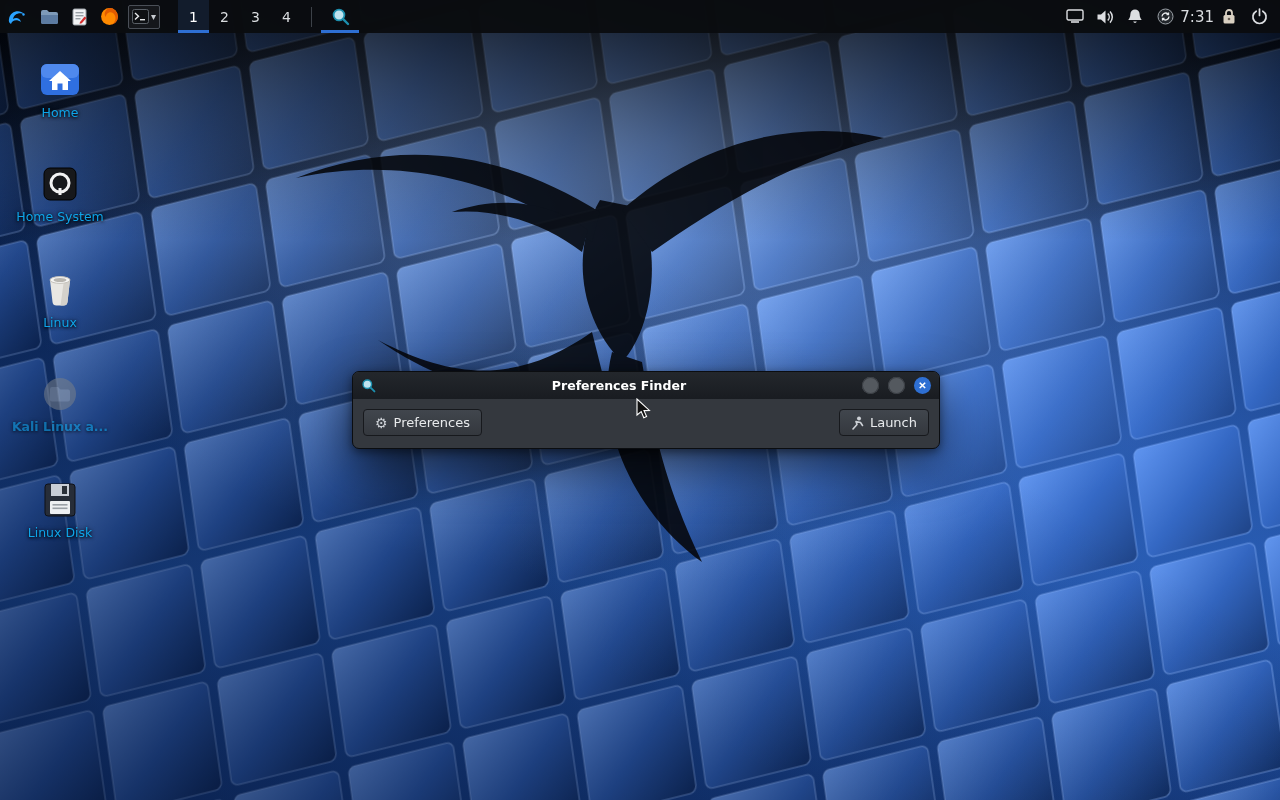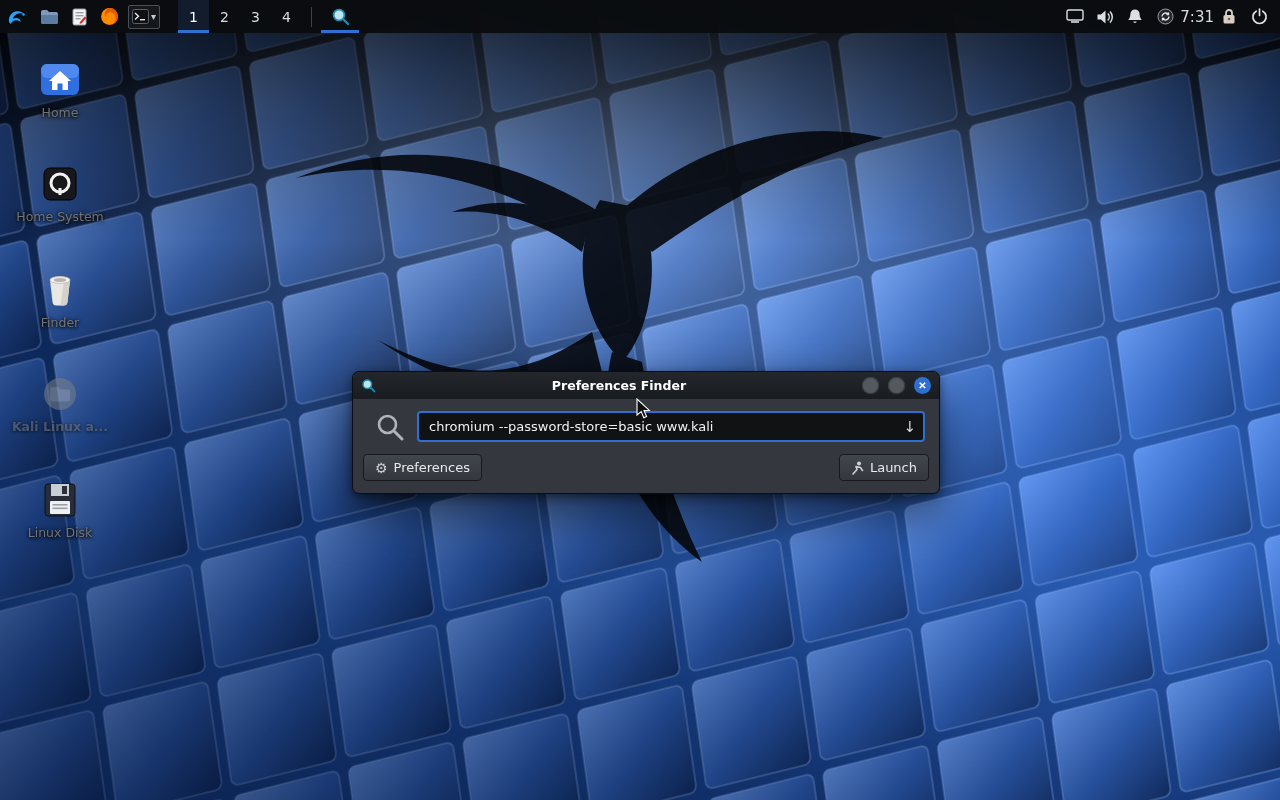--- a/index.html
+++ b/index.html
@@ -26,21 +26,21 @@
   .task{width:38px;height:33px;display:flex;align-items:center;justify-content:center;
     background:rgba(46,111,211,.16);box-shadow:inset 0 -3px 0 #2e6fd3;}
   .tray{width:30px;height:33px;display:flex;align-items:center;justify-content:center;}
   .clock{font-size:15px;color:#ffffff;margin:0 6px;}
   .panel-right{padding-right:6px;}
   
   .desk{position:absolute;left:10px;top:50px;width:100px;z-index:5;}
   .dicon{position:absolute;left:0;width:100px;display:flex;flex-direction:column;
     align-items:center;gap:3px;}
   .dicon .art{width:44px;height:44px;display:flex;align-items:center;justify-content:center;}
-  .dicon .lbl{font-size:12.5px;color:#737373;text-shadow:0 1px 3px rgba(0,0,0,.95),0 0 4px rgba(0,0,0,.7);
+  .dicon .lbl{font-size:12.5px;color:#0ea5e9;text-shadow:0 1px 3px rgba(0,0,0,.95),0 0 4px rgba(0,0,0,.7);
     white-space:nowrap;}
   .di-home{top:8px;} .di-fs{top:112px;} .di-trash{top:218px;}
   .di-kali{top:322px;} .di-floppy{top:428px;}
   .faded{opacity:.55;font-weight:bold;}
   
   .finder{position:absolute;left:352px;top:371px;width:586px;z-index:15;
     background:#34383e;border:1px solid #0b0d10;border-radius:7px;overflow:hidden;
     box-shadow:0 18px 48px rgba(0,0,0,.6),0 3px 10px rgba(0,0,0,.45);}
   .titlebar{height:27px;background:linear-gradient(#23272c,#191c21);display:flex;
     align-items:center;padding:0 8px;gap:6px;}
@@ -241,21 +241,21 @@
   </div>
   <div class="dicon di-trash">
     <span class="art">
       <svg width="44" height="44" viewBox="0 0 44 44">
         <path d="M12 12 h20 l-2.5 22 a4 4 0 0 1-4 3.5 h-7 a4 4 0 0 1-4-3.5 Z" fill="#e9e7e3"></path>
         <path d="M26 12 h6 l-2.5 22 a4 4 0 0 1-4 3.5 h-3 Z" fill="#d4d1cb"></path>
         <ellipse cx="22" cy="12" rx="10" ry="3.4" fill="#f7f6f4" stroke="#c5c2bc"></ellipse>
         <ellipse cx="22" cy="12" rx="6.5" ry="2" fill="#b9b6b0"></ellipse>
       </svg>
     </span>
-    <span class="lbl">Finder</span>
+    <span class="lbl">Linux</span>
   </div>
   <div class="dicon di-kali faded">
     <span class="art">
       <svg width="44" height="44" viewBox="0 0 44 44">
         <circle cx="22" cy="22" r="16" fill="#787f88"></circle>
         <path d="M12 17 a2 2 0 0 1 2-2 h6 l2.5 2.5 H30 a2 2 0 0 1 2 2 v8 a2 2 0 0 1-2 2 H14 a2 2 0 0 1-2-2 Z" fill="#9aa2ac"></path>
       </svg>
     </span>
     <span class="lbl">Kali Linux a...</span>
   </div>
@@ -283,32 +283,20 @@
     <span class="ttitle">Preferences Finder</span>
     <span class="tbtns">
       <button class="tb plain"></button>
       <button class="tb plain"></button>
       <button class="tb close">
           <span>✕</span>
         </button>
     </span>
   </div>
   <div class="fbody">
-    <div class="frow1">
-      <span class="search-big">
-        <svg width="30" height="30" viewBox="0 0 30 30">
-          <circle cx="12.5" cy="12.5" r="8.5" fill="none" stroke="#aeb4ba" stroke-width="2.6"></circle>
-          <line x1="19" y1="19" x2="27" y2="27" stroke="#aeb4ba" stroke-width="3" stroke-linecap="round"></line>
-        </svg>
-      </span>
-      <span class="input-wrap">
-        <input class="cmd" autofocus="" value="chromium --password-store=basic www.kali" style="">
-        <span class="darr">↓</span>
-      </span>
-    </div>
     <div class="frow2">
       <button class="fbtn">
         <span class="gear">⚙</span>
         <span>Preferences</span>
       </button>
       <button class="fbtn">
         <span style="display:flex;">
           <svg width="13" height="14" viewBox="0 0 13 14">
             <circle cx="8" cy="2.5" r="2" fill="#cdd1d6"></circle>
             <path d="M2 13 L6 8.5 L5 5.5 L9.5 6.5 L11.5 9.5" fill="none" stroke="#cdd1d6" stroke-width="1.6" stroke-linecap="round" stroke-linejoin="round"></path>

